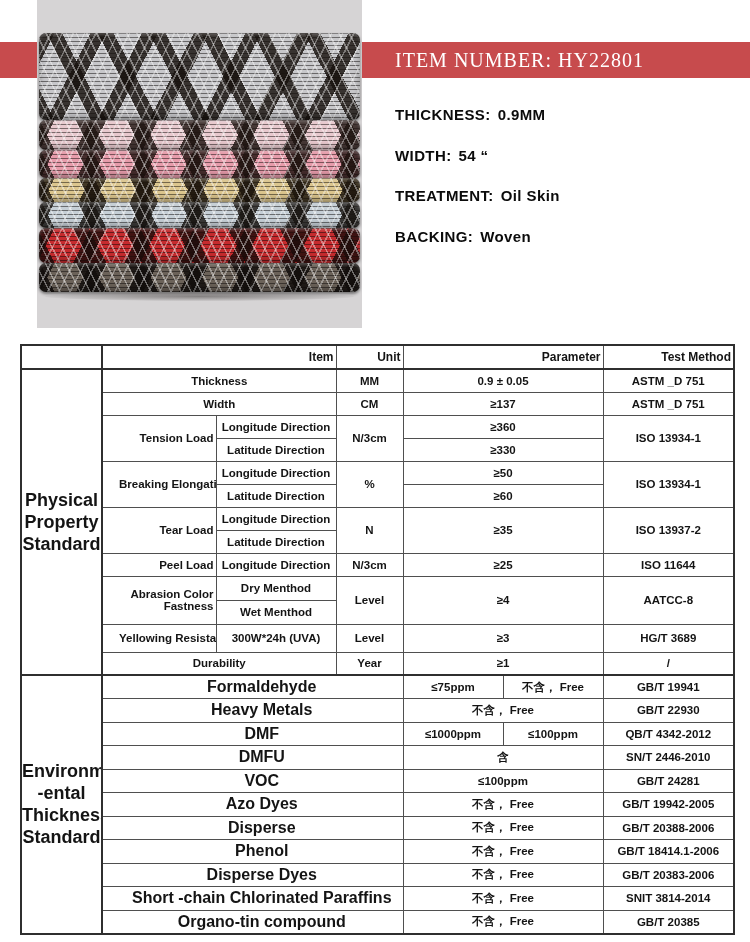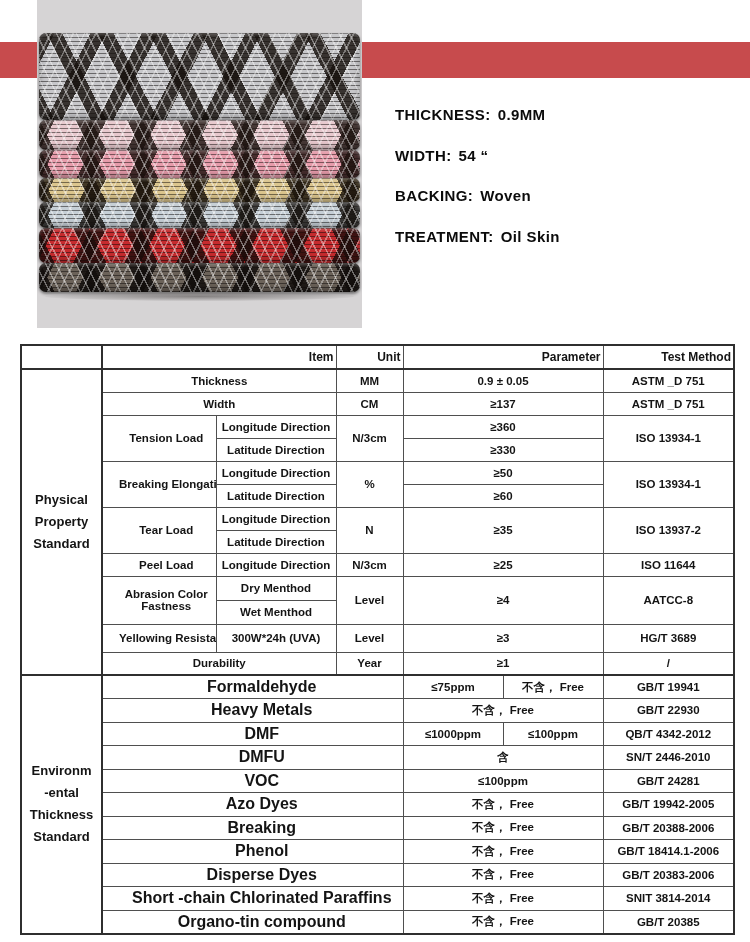--- a/index.html
+++ b/index.html
@@ -36,50 +36,51 @@
   
   .spec-table{position:absolute;left:20px;top:344px;width:713px;border-collapse:collapse;table-layout:fixed;
               font-size:11.5px;font-weight:bold;color:#141414;}
   .spec-table td,.spec-table th{border:1px solid #4f4f4f;padding:0 2px;text-align:center;vertical-align:middle;
               overflow:hidden;white-space:nowrap;}
   .spec-table{border:2px solid #2f2f2f;}
   .spec-table thead th{height:22px;border-bottom:2px solid #2f2f2f;font-size:12px;text-align:right;}
   .spec-table tr{height:23px;}
   tr.h24{height:24px;margin-top:48px;} tr.h28{height:28px;} tr.env{height:23.5px;}
   tr.env-first td{border-top:2px solid #2f2f2f;}
-  td.sec{border-right:2px solid #2f2f2f;font-size:13px;line-height:22px;padding:0;}
+  td.sec{border-right:2px solid #2f2f2f;font-size:18px;line-height:22px;padding:0;}
   th.sec{border-right:2px solid #2f2f2f;}
-  td.left{text-align:center;padding-left:16px;}
+  td.left{text-align:right;padding-left:16px;}
   td.item-env{text-align:center;padding-left:20px;font-size:16px;}
 </style>
 </head>
 <body>
 
 <div class="page">
 
   <div class="red-band"></div>
+  <div class="hero-title">ITEM NUMBER: HY22801</div>
 
   <div class="photo">
     <div class="stack">
       <div class="roll r1"></div>
       <div class="roll r2"></div>
       <div class="roll r3"></div>
       <div class="roll r4"></div>
       <div class="roll r5"></div>
       <div class="roll r6"></div>
       <div class="roll r7"></div>
       <div class="floor-shadow"></div>
     </div>
   </div>
 
   <div class="specs">
     <div class="spec-line"><span>THICKNESS:</span><span class="val">0.9MM</span></div>
     <div class="spec-line"><span>WIDTH:</span><span class="val">54 “</span></div>
+    <div class="spec-line"><span>TREATMENT:</span><span class="val">Oil Skin</span></div>
     <div class="spec-line"><span>BACKING:</span><span class="val">Woven</span></div>
-    <div class="spec-line"><span>TREATMENT:</span><span class="val">Oil Skin</span></div>
   </div>
 
   <table class="spec-table">
     <colgroup>
       <col style="width:81px">
         <col style="width:114px">
         <col style="width:120px">
         <col style="width:67px">
       <col style="width:100px">
         <col style="width:100px">
@@ -210,21 +211,21 @@
         <td colspan="3" class="item-env">VOC</td>
         <td colspan="2">≤100ppm</td>
         <td>GB/T 24281</td>
       </tr>
       <tr class="env">
         <td colspan="3" class="item-env">Azo Dyes</td>
         <td colspan="2">不含， Free</td>
         <td>GB/T 19942-2005</td>
       </tr>
       <tr class="env">
-        <td colspan="3" class="item-env">Breaking</td>
+        <td colspan="3" class="item-env">Disperse</td>
         <td colspan="2">不含， Free</td>
         <td>GB/T 20388-2006</td>
       </tr>
       <tr class="env">
         <td colspan="3" class="item-env">Phenol</td>
         <td colspan="2">不含， Free</td>
         <td>GB/T 18414.1-2006</td>
       </tr>
       <tr class="env">
         <td colspan="3" class="item-env">Disperse Dyes</td>

